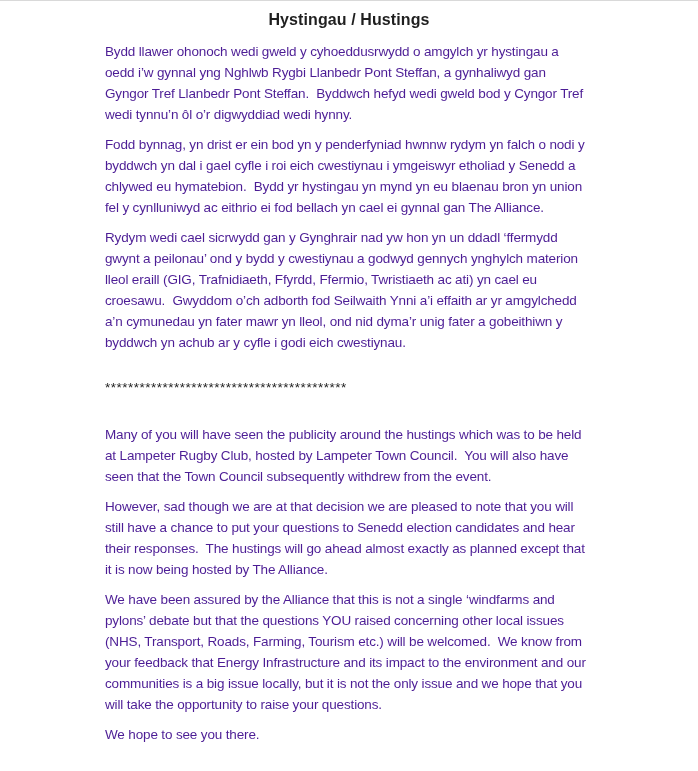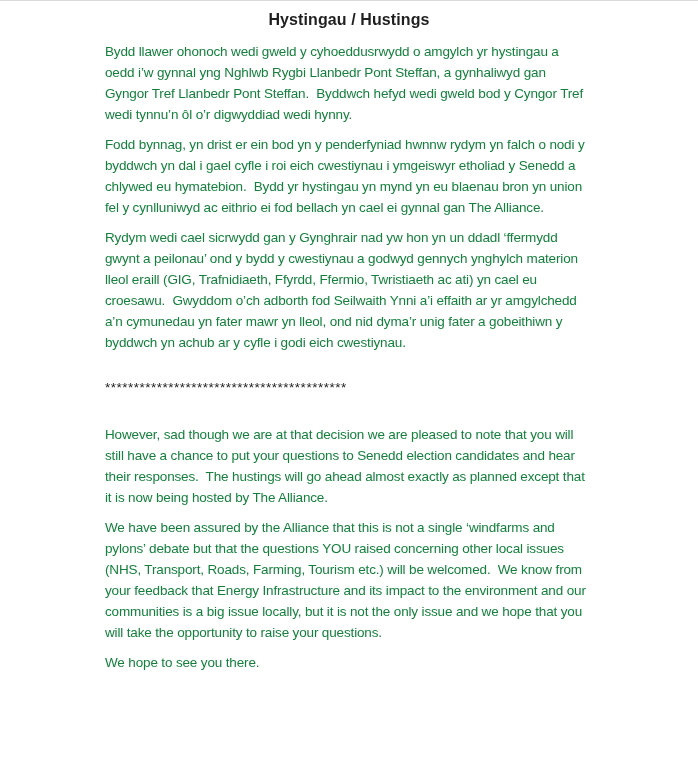--- a/index.html
+++ b/index.html
@@ -29,21 +29,21 @@
     line-height: 22px;
   }
   .body-col {
     margin-left: 105px;
     width: 485px;
   }
   .para {
     margin: 0 0 9px 0;
     font-size: 13.5px;
     line-height: 21px;
-    color: #15803d;
+    color: #4c1d95;
     letter-spacing: -0.15px;
     white-space: pre-wrap;
   }
   .separator {
     margin: 24px 0 26px 0;
     font-size: 13.5px;
     line-height: 21px;
     color: #242424;
     letter-spacing: 0.5px;
     white-space: nowrap;
@@ -59,20 +59,21 @@
 
     <p class="para">Bydd llawer ohonoch wedi gweld y cyhoeddusrwydd o amgylch yr hystingau a oedd i’w gynnal yng Nghlwb Rygbi Llanbedr Pont Steffan, a gynhaliwyd gan Gyngor Tref Llanbedr Pont Steffan.  Byddwch hefyd wedi gweld bod y Cyngor Tref wedi tynnu’n ôl o’r digwyddiad wedi hynny.</p>
 
     <p class="para">Fodd bynnag, yn drist er ein bod yn y penderfyniad hwnnw rydym yn falch o nodi y byddwch yn dal i gael cyfle i roi eich cwestiynau i ymgeiswyr etholiad y Senedd a chlywed eu hymatebion.  Bydd yr hystingau yn mynd yn eu blaenau bron yn union fel y cynlluniwyd ac eithrio ei fod bellach yn cael ei gynnal gan The Alliance.</p>
 
     <p class="para">Rydym wedi cael sicrwydd gan y Gynghrair nad yw hon yn un ddadl ‘ffermydd gwynt a peilonau’ ond y bydd y cwestiynau a godwyd gennych ynghylch materion lleol eraill (GIG, Trafnidiaeth, Ffyrdd, Ffermio, Twristiaeth ac ati) yn cael eu croesawu.  Gwyddom o’ch adborth fod Seilwaith Ynni a’i effaith ar yr amgylchedd a’n cymunedau yn fater mawr yn lleol, ond nid dyma’r unig fater a gobeithiwn y byddwch yn achub ar y cyfle i godi eich cwestiynau.</p>
 
 
     <div class="separator">******************************************</div>
 
+    <p class="para">Many of you will have seen the publicity around the hustings which was to be held at Lampeter Rugby Club, hosted by Lampeter Town Council.  You will also have seen that the Town Council subsequently withdrew from the event.</p>
 
     <p class="para">However, sad though we are at that decision we are pleased to note that you will still have a chance to put your questions to Senedd election candidates and hear their responses.  The hustings will go ahead almost exactly as planned except that it is now being hosted by The Alliance.</p>
 
     <p class="para">We have been assured by the Alliance that this is not a single ‘windfarms and pylons’ debate but that the questions YOU raised concerning other local issues (NHS, Transport, Roads, Farming, Tourism etc.) will be welcomed.  We know from your feedback that Energy Infrastructure and its impact to the environment and our communities is a big issue locally, but it is not the only issue and we hope that you will take the opportunity to raise your questions.</p>
 
     <p class="para">We hope to see you there.</p>
 
   </div>
 </div>
 

